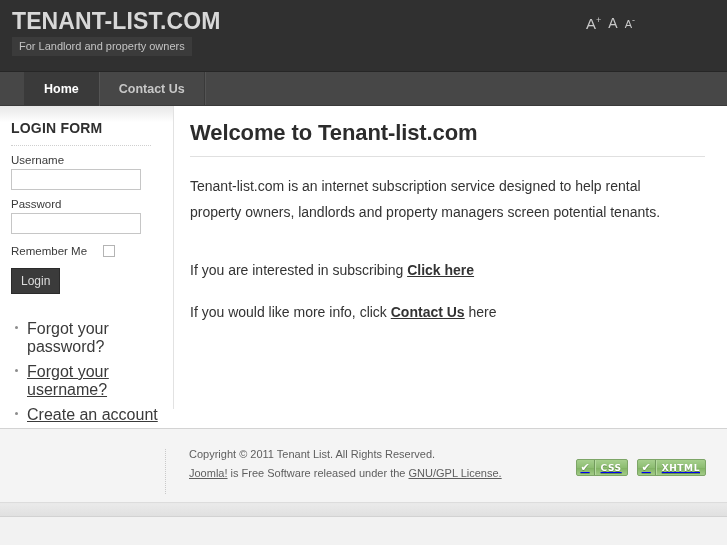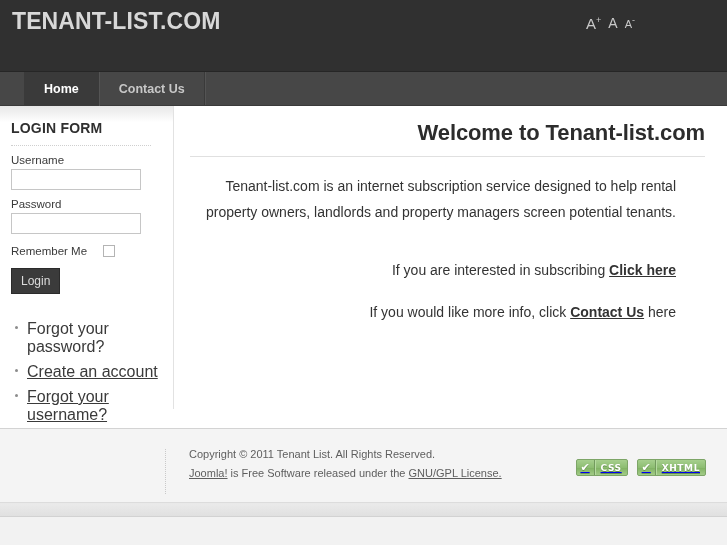--- a/index.html
+++ b/index.html
@@ -181,21 +181,20 @@
     margin-top: 25px;
     width: 140px;
     border-top: 1px dotted #cfcfcf;
   }
 
   
   .content {
     flex: 1;
     padding: 14px 22px 0 16px;
     background: #ffffff;
-    text-align: right;
   }
   .page-heading {
     font-size: 22px;
     font-weight: bold;
     color: #2c2c2c;
     margin: 0;
     padding-bottom: 10px;
     border-bottom: 1px solid #e0e0e0;
     letter-spacing: -.1px;
   }
@@ -273,20 +272,21 @@
   .bottom-fill { height: 21px; background: #f2f2f2; }
 </style>
 </head>
 <body>
 
 <div id="page">
 
   <div class="header">
     <div class="brand-wrap">
       <div class="brand-title">TENANT-LIST.COM</div>
+      <div class="brand-tagline">For Landlord and property owners</div>
     </div>
 
     <div class="fontsize-tools">
       <a href="#" class="fs-btn fs-big"><span>A</span><span class="fs-sup">+</span></a>
       <a href="#" class="fs-btn fs-mid">A</a>
       <a href="#" class="fs-btn fs-small"><span>A</span><span class="fs-sup">-</span></a>
     </div>
   </div>
 
   <div class="nav">
@@ -308,22 +308,22 @@
 
       <div class="remember-row">
         <label>Remember Me</label>
         <span class="checkbox"></span>
       </div>
 
       <button class="login-btn">Login</button>
 
       <ul class="link-list">
         <li><a href="#" class="nounderline">Forgot your password?</a></li>
+        <li><a href="#">Forgot your username?</a></li>
         <li><a href="#">Create an account</a></li>
-        <li><a href="#">Forgot your username?</a></li>
       </ul>
 
       <div class="sidebar-rule"></div>
     </div>
 
     <div class="content">
       <h1 class="page-heading">Welcome to Tenant-list.com</h1>
 
       <p>Tenant-list.com is an internet subscription service designed to help rental property owners, landlords and property managers screen potential tenants.</p>
 

